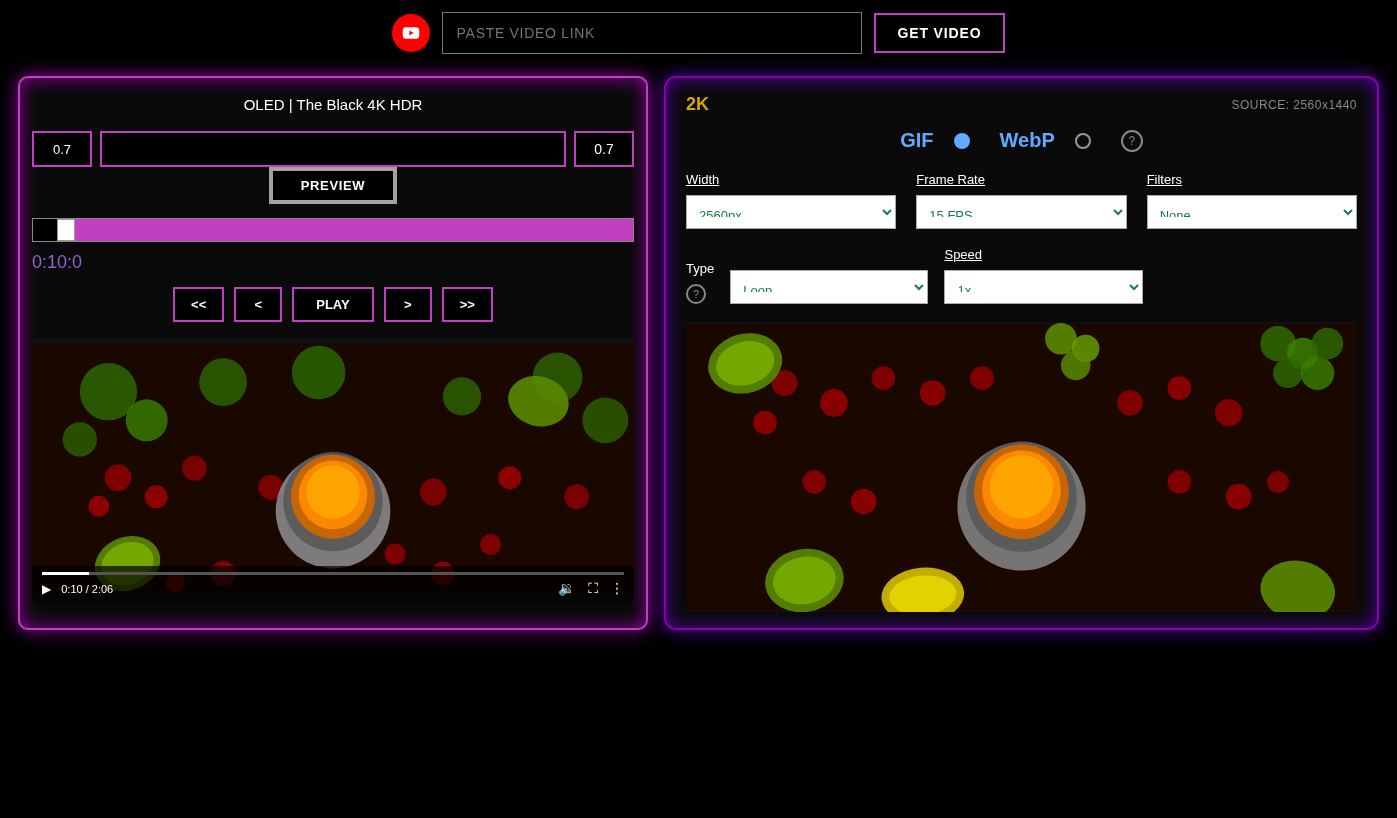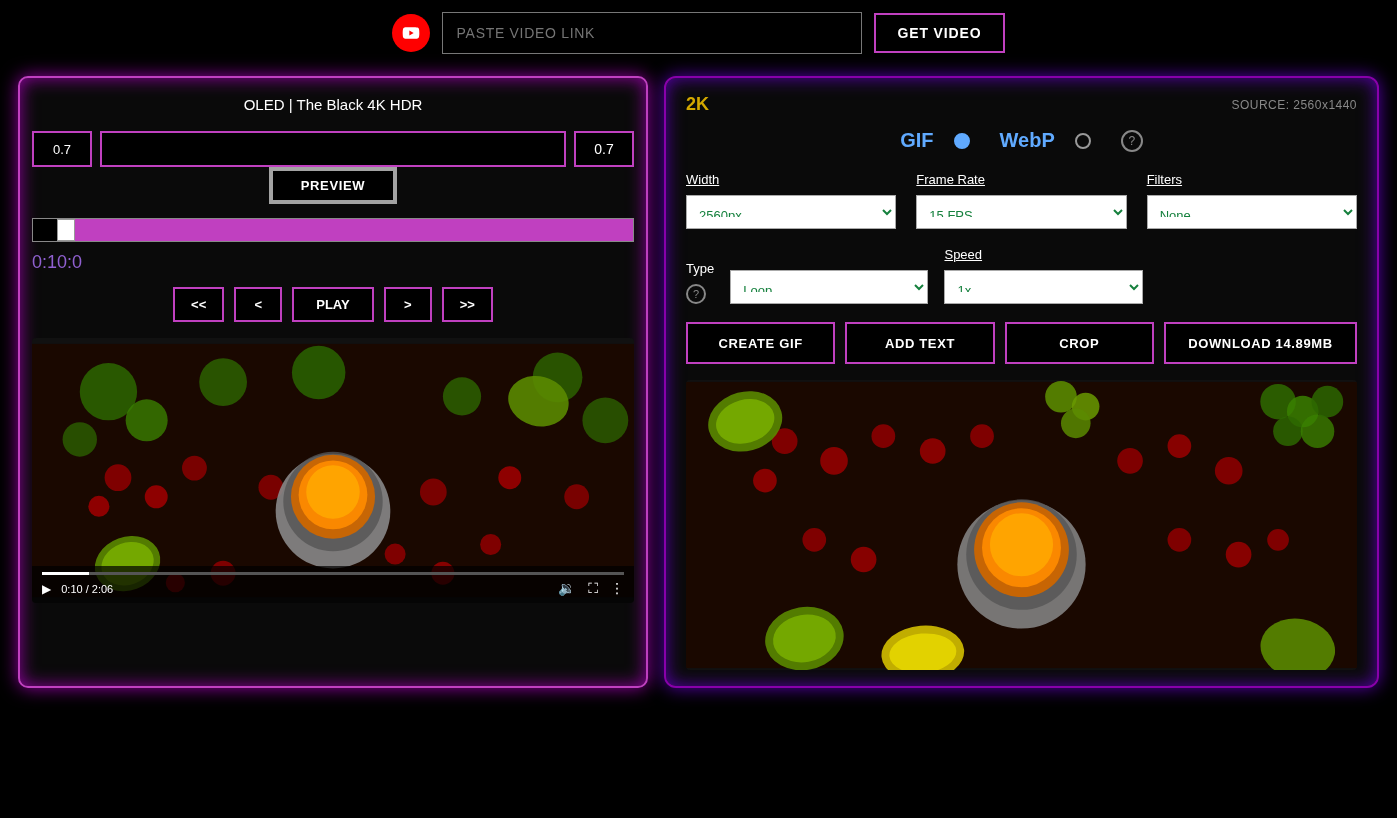--- a/index.html
+++ b/index.html
@@ -548,26 +548,20 @@
       <div class="setting-group">
         <label class="setting-label">Speed</label>
         <select class="setting-select">
           <option>1x</option>
           <option>0.5x</option>
           <option>2x</option>
         </select>
       </div>
     </div>
 
-    <div class="action-buttons">
-      <button class="action-btn">CREATE GIF</button>
-      <button class="action-btn">ADD TEXT</button>
-      <button class="action-btn">CROP</button>
-      <button class="action-btn download">DOWNLOAD 14.89MB</button>
-    </div>
 
     <div class="gif-preview">
       <svg style="width:100%;height:100%;" viewBox="0 0 680 290" xmlns="http://www.w3.org/2000/svg">
         <rect width="680" height="290" fill="#1a0800"></rect>
 
         <circle cx="600" cy="20" r="18" fill="#2d6600" opacity="0.9"></circle>
         <circle cx="625" cy="30" r="16" fill="#3a8000" opacity="0.85"></circle>
         <circle cx="610" cy="50" r="15" fill="#2d6600" opacity="0.85"></circle>
         <circle cx="640" cy="50" r="17" fill="#3a8000" opacity="0.8"></circle>
         <circle cx="650" cy="20" r="16" fill="#2d6600" opacity="0.85"></circle>

